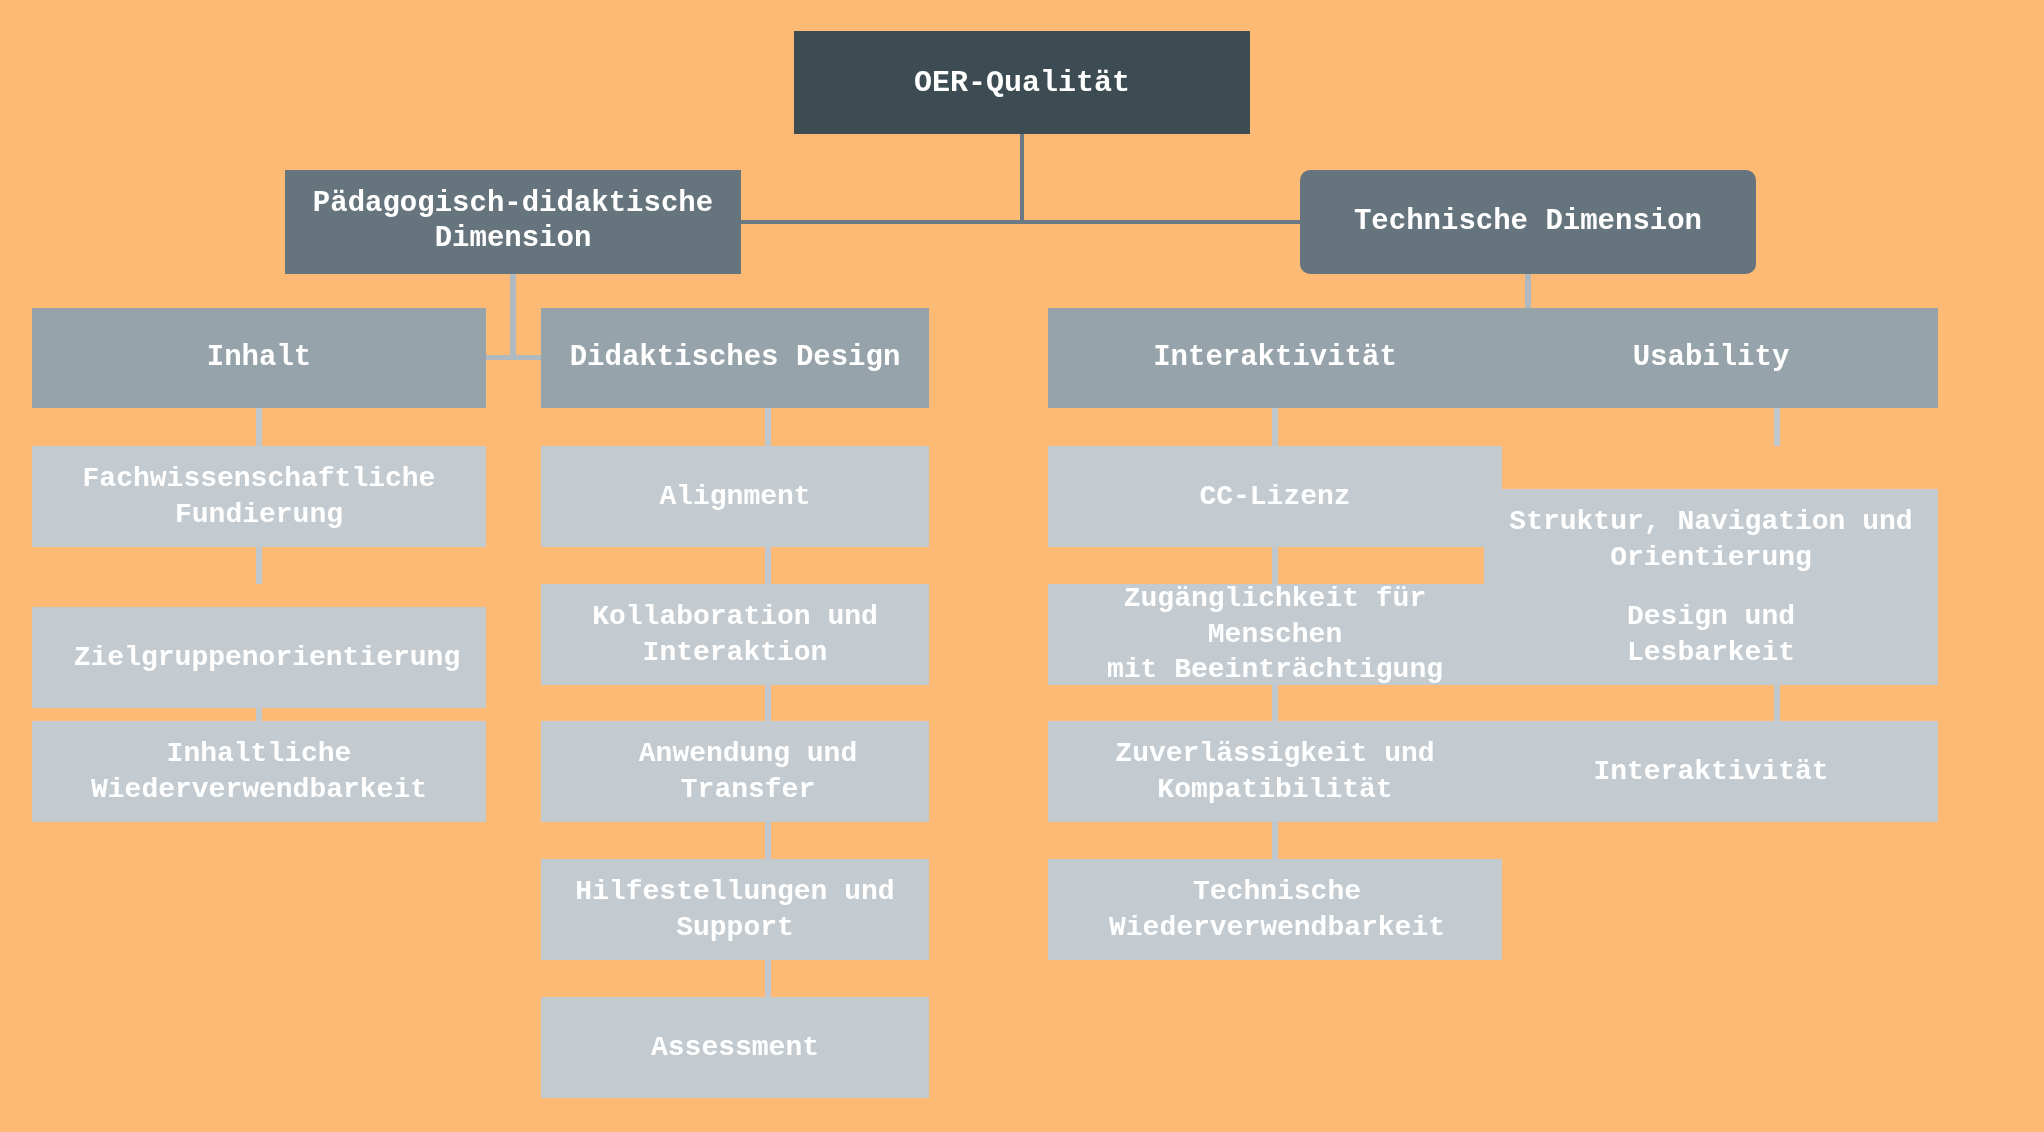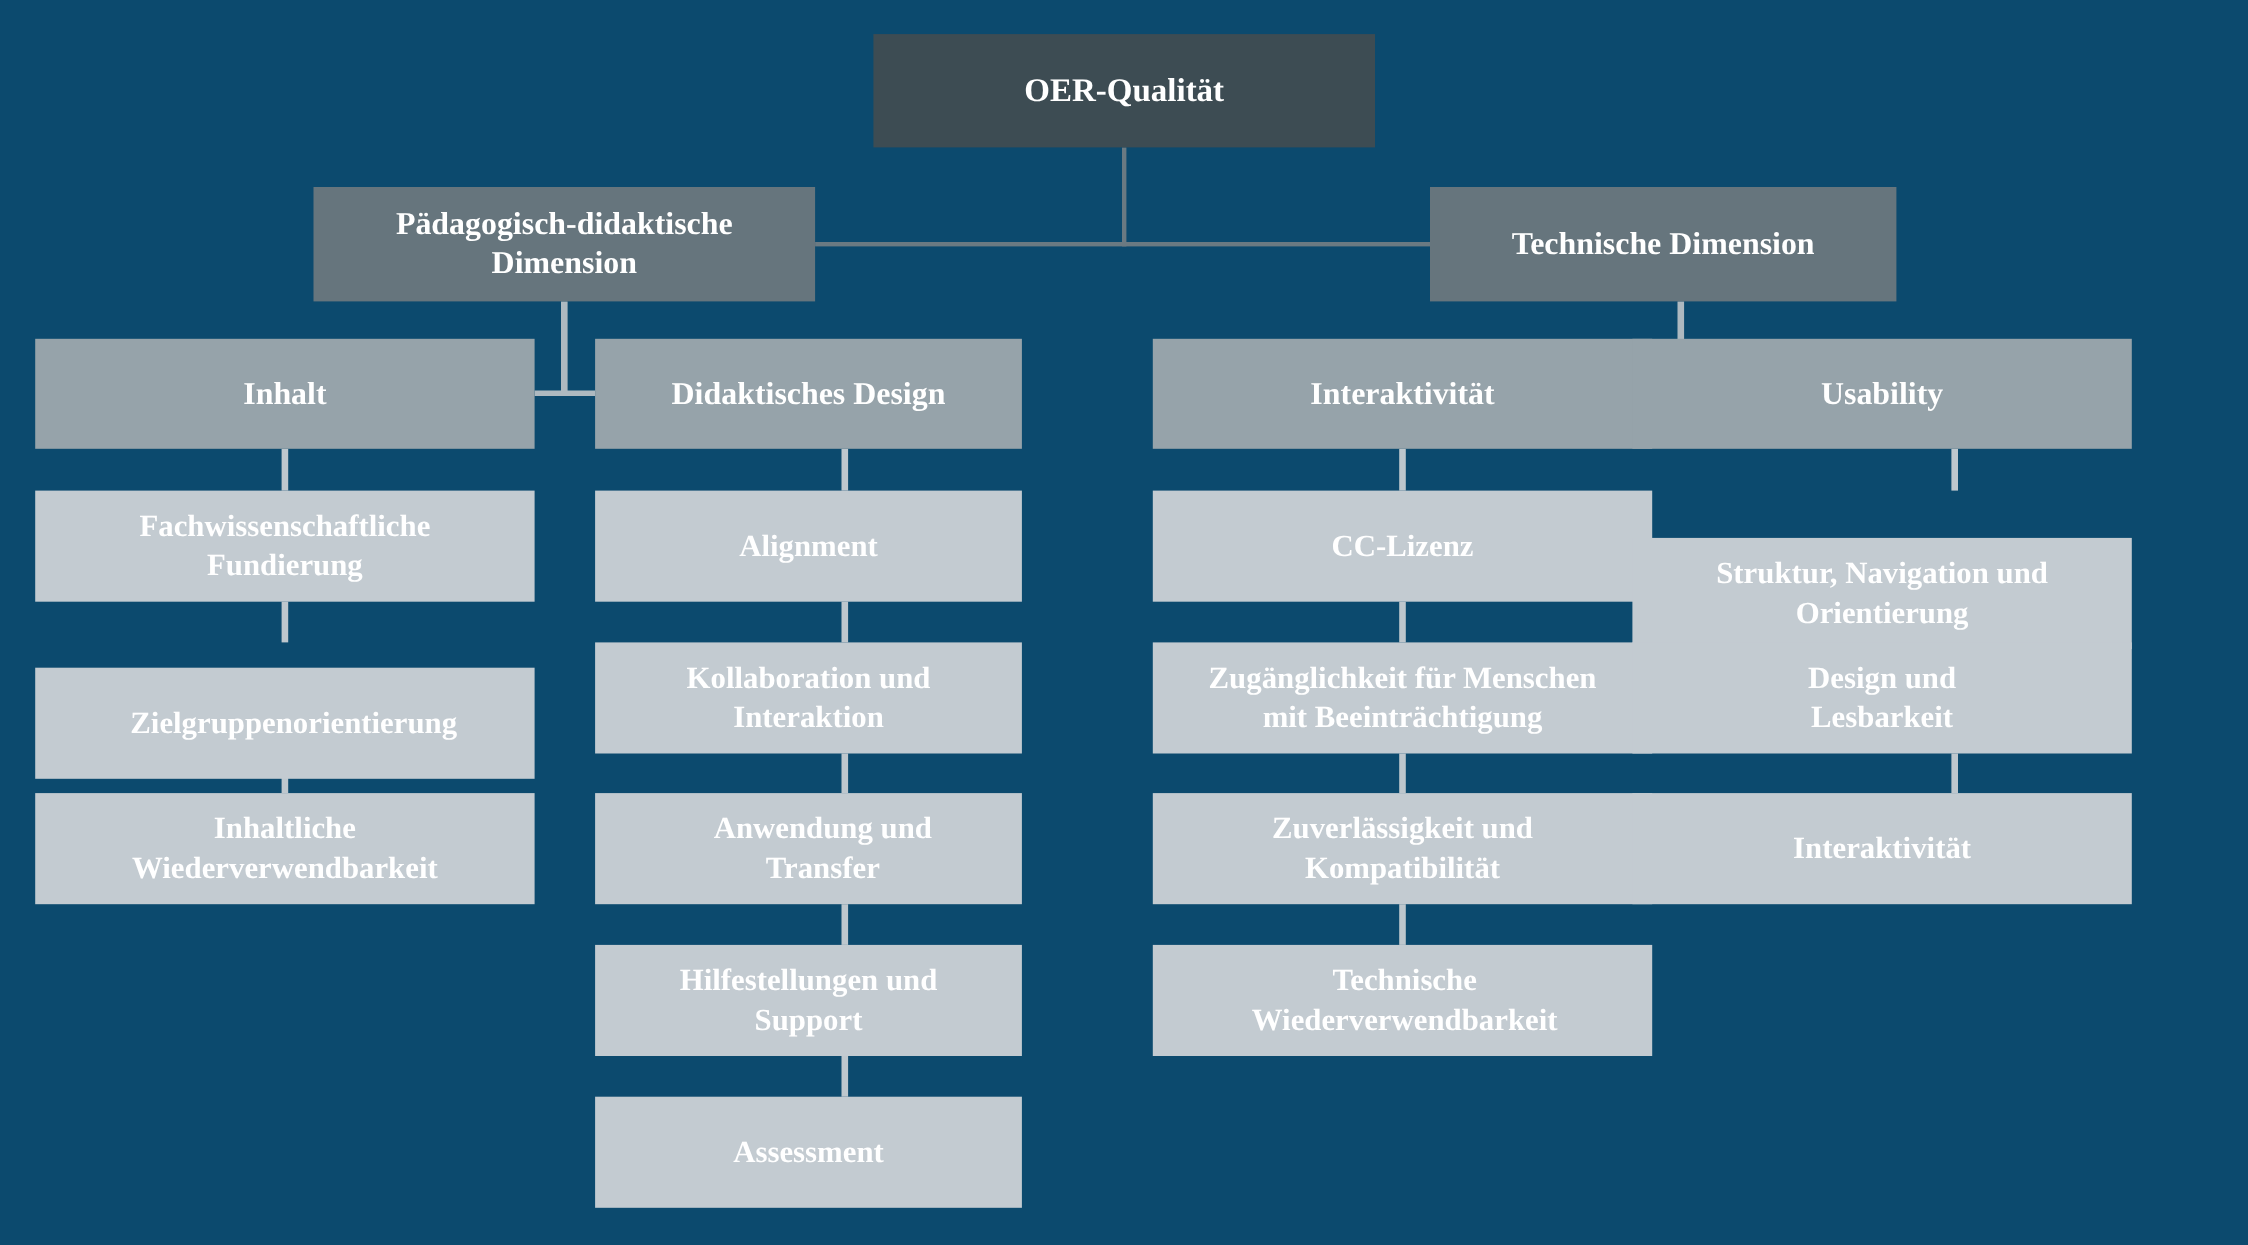--- a/index.html
+++ b/index.html
@@ -1,21 +1,21 @@
 <!DOCTYPE html>
 <html><head>
 <meta charset="utf-8">
 <style>
   html, body { margin: 0; padding: 0; background: #ffffff; }
   .canvas {
     position: relative;
     width: 2044px;
     height: 1132px;
-    background: #0c4a6e;
-    font-family: Liberation Serif, serif;
+    background: #fdba74;
+    font-family: Liberation Mono, monospace;
     overflow: hidden;
   }
   .box {
     position: absolute;
     display: flex;
     align-items: center;
     justify-content: center;
     text-align: center;
     color: #ffffff;
     font-weight: bold;
@@ -68,21 +68,21 @@
   <div class="conn leafc" style="left:1272px; top:822px; height:37px;"></div>
 
   <div class="conn leafc" style="left:1774px; top:408px; height:38px;"></div>
   <div class="conn leafc" style="left:1774px; top:547px; height:37px;"></div>
   <div class="conn leafc" style="left:1774px; top:685px; height:36px;"></div>
 
   <div class="box lvl1" style="left:794px; top:31px; width:456px; height:103px;">OER-Qualität</div>
 
   <div class="box lvl2" style="left:285px; top:170px; width:456px; height:104px;">Pädagogisch-didaktische
 Dimension</div>
-  <div class="box lvl2" style="left:1300px; top:170px; width:424px; height:104px;">Technische Dimension</div>
+  <div class="box lvl2" style="left:1300px; top:170px; width:456px; height:104px;border-radius:10px;">Technische Dimension</div>
 
   <div class="box lvl3 hdr c1">Inhalt</div>
   <div class="box lvl3 hdr c2">Didaktisches Design</div>
   <div class="box lvl3 hdr c3">Interaktivität</div>
   <div class="box lvl3 hdr c4">Usability</div>
 
   <div class="box leaf c1" style="top:446px;">Fachwissenschaftliche
 Fundierung</div>
   <div class="box leaf c1" style="top:607px;padding-left:26px;">Zielgruppenorientierung</div>
   <div class="box leaf c1" style="top:721px;">Inhaltliche

